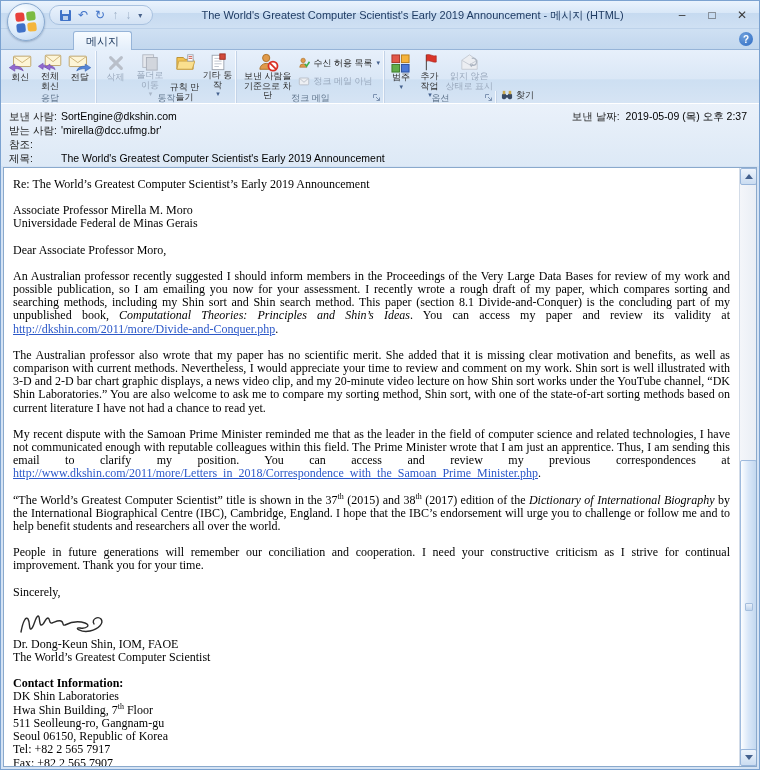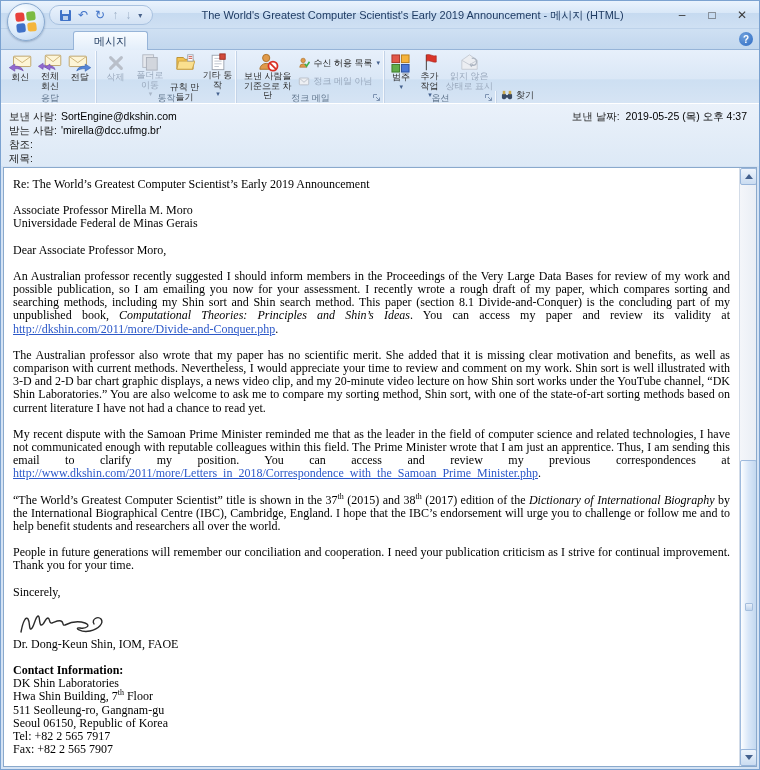--- a/index.html
+++ b/index.html
@@ -44,21 +44,21 @@
   }
   .win-controls{position:absolute;right:10px;top:0;height:28px;display:flex;align-items:center;gap:16px;}
   .wc{font-size:12px;color:#3c3c3c;cursor:pointer;width:14px;text-align:center;}
   
   .tabrow{
     height:21px;flex:0 0 21px;position:relative;
     background:linear-gradient(#cfe0f3,#c2d7ee);
     border-bottom:1px solid #96b4d8;
   }
   .tab{
-    position:absolute;left:72px;top:2px;height:19px;padding:0 20px;
+    position:absolute;left:72px;top:2px;height:19px;padding:0 12px;
     background:linear-gradient(#f7fbff,#e3eefa);
     border:1px solid #96b4d8;border-bottom:none;border-radius:3px 3px 0 0;
     font-size:11px;color:#1e3a5f;display:flex;align-items:center;cursor:pointer;
   }
   .help{
     position:absolute;right:6px;top:3px;width:14px;height:14px;border-radius:50%;
     background:radial-gradient(circle at 35% 30%,#6fa0dc,#2d6bc4);
     color:#fff;font-size:10px;font-weight:bold;display:flex;align-items:center;justify-content:center;cursor:pointer;
   }
   
@@ -397,42 +397,43 @@
     <div class="hrow">
       <span class="hlabel">받는 사람:</span>
       <span class="hvalue">'mirella@dcc.ufmg.br'</span>
     </div>
     <div class="hrow">
       <span class="hlabel">참조:</span>
       <span class="hvalue"></span>
     </div>
     <div class="hrow">
       <span class="hlabel">제목:</span>
+      <span class="hvalue">The World's Greatest Computer Scientist's Early 2019 Announcement</span>
     </div>
     <div class="hdate">
       <span class="hlabel">보낸 날짜:</span>
-      <span class="hvalue">2019-05-25 (목) 오후 4:37</span>
+      <span class="hvalue">2019-05-09 (목) 오후 2:37</span>
     </div>
   </div>
 
   <div class="email-body">
     <div class="email-content">
         <p class="body-para"><span>Re: The World’s Greatest Computer Scientist’s Early 2019 Announcement</span></p>
         <p class="body-para"><span>Associate Professor Mirella M. Moro</span><br><span>Universidade Federal de Minas Gerais</span></p>
         <p class="body-para"><span>Dear Associate Professor Moro,</span></p>
         <p class="body-para"><span>An Australian professor recently suggested I should inform members in the Proceedings of the Very Large Data Bases for review of my work and possible publication, so I am emailing you now for your assessment. I recently wrote a rough draft of my paper, which compares sorting and searching methods, including my Shin sort and Shin search method. This paper (section 8.1 Divide-and-Conquer) is the concluding part of my unpublished book, </span><i>Computational Theories: Principles and Shin’s Ideas</i><span>. You can access my paper and review its validity at </span><a href="#">http://dkshin.com/2011/more/Divide-and-Conquer.php</a><span>.</span></p>
         <p class="body-para"><span>The Australian professor also wrote that my paper has no scientific merit. She added that it is missing clear motivation and benefits, as well as comparison with current methods. Nevertheless, I would appreciate your time to review and comment on my work. Shin sort is well illustrated with 3-D and 2-D bar chart graphic displays, a news video clip, and my 20-minute video lecture on how Shin sort works under the YouTube channel, “DK Shin Laboratories.” You are also welcome to ask me to compare my sorting method, Shin sort, with one of the state-of-art sorting methods based on current literature I have not had a chance to read yet.</span></p>
         <p class="body-para"><span>My recent dispute with the Samoan Prime Minister reminded me that as the leader in the field of computer science and related technologies, I have not communicated enough with reputable colleagues within this field. The Prime Minister wrote that I am just an apprentice. Thus, I am sending this email to clarify my position. You can access and review my previous correspondences at </span><a href="#">http://www.dkshin.com/2011/more/Letters_in_2018/Correspondence_with_the_Samoan_Prime_Minister.php</a><span>.</span></p>
         <p class="body-para"><span>“The World’s Greatest Computer Scientist” title is shown in the 37</span><sup>th</sup><span> (2015) and 38</span><sup>th</sup><span> (2017) edition of the </span><i>Dictionary of International Biography</i><span> by the International Biographical Centre (IBC), Cambridge, England. I hope that the IBC’s endorsement will urge you to challenge or follow me and to help benefit students and researchers all over the world.</span></p>
-        <p class="body-para"><span>People in future generations will remember our conciliation and cooperation. I need your publication criticism as I strive for continual improvement. Thank you for your time.</span></p>
+        <p class="body-para"><span>People in future generations will remember our conciliation and cooperation. I need your constructive criticism as I strive for continual improvement. Thank you for your time.</span></p>
         <p class="body-para"><span>Sincerely,</span></p>
         <svg class="sig" width="100" height="28" viewBox="0 0 100 28">
     <path d="M4 22 C6 11, 9 6, 11 9 C13 12, 12 20, 14 19 C17 18, 18 7, 21 6 C23 5.5, 22 14, 24 15 C27 16, 28 8, 31 8 C33 8, 32 14, 35 13 C38 12, 41 10, 44 11 C47 12, 45 16, 48 15 C54 12, 62 11, 68 13 C74 15, 70 19, 63 18 C56 17, 64 23, 73 21 C82 19, 87 13, 84 9 C81 6, 74 9, 77 14" stroke="#2a2a2a" fill="none" stroke-width="1.4" stroke-linecap="round"></path>
   </svg>
-        <p class="body-para"><span>Dr. Dong-Keun Shin, IOM, FAOE</span><br></p>
+        <p class="body-para"><span>Dr. Dong-Keun Shin, IOM, FAOE</span><br><span>The World’s Greatest Computer Scientist</span></p>
         <p class="body-para"><b>Contact Information:</b><br><span>DK Shin Laboratories</span><br><span>Hwa Shin Building, 7</span><sup>th</sup><span> Floor</span><br><span>511 Seolleung-ro, Gangnam-gu</span><br><span>Seoul 06150, Republic of Korea</span><br><span>Tel: +82 2 565 7917</span><br><span>Fax: +82 2 565 7907</span><br><br><br></p>
       </div>
     <div class="sbar">
       <div class="sb-btn sb-up">
           <span class="tri-up"></span>
         </div>
       <div class="sb-thumb">
           <span class="sb-grip"></span>
         </div>
       <div class="sb-btn sb-down">

